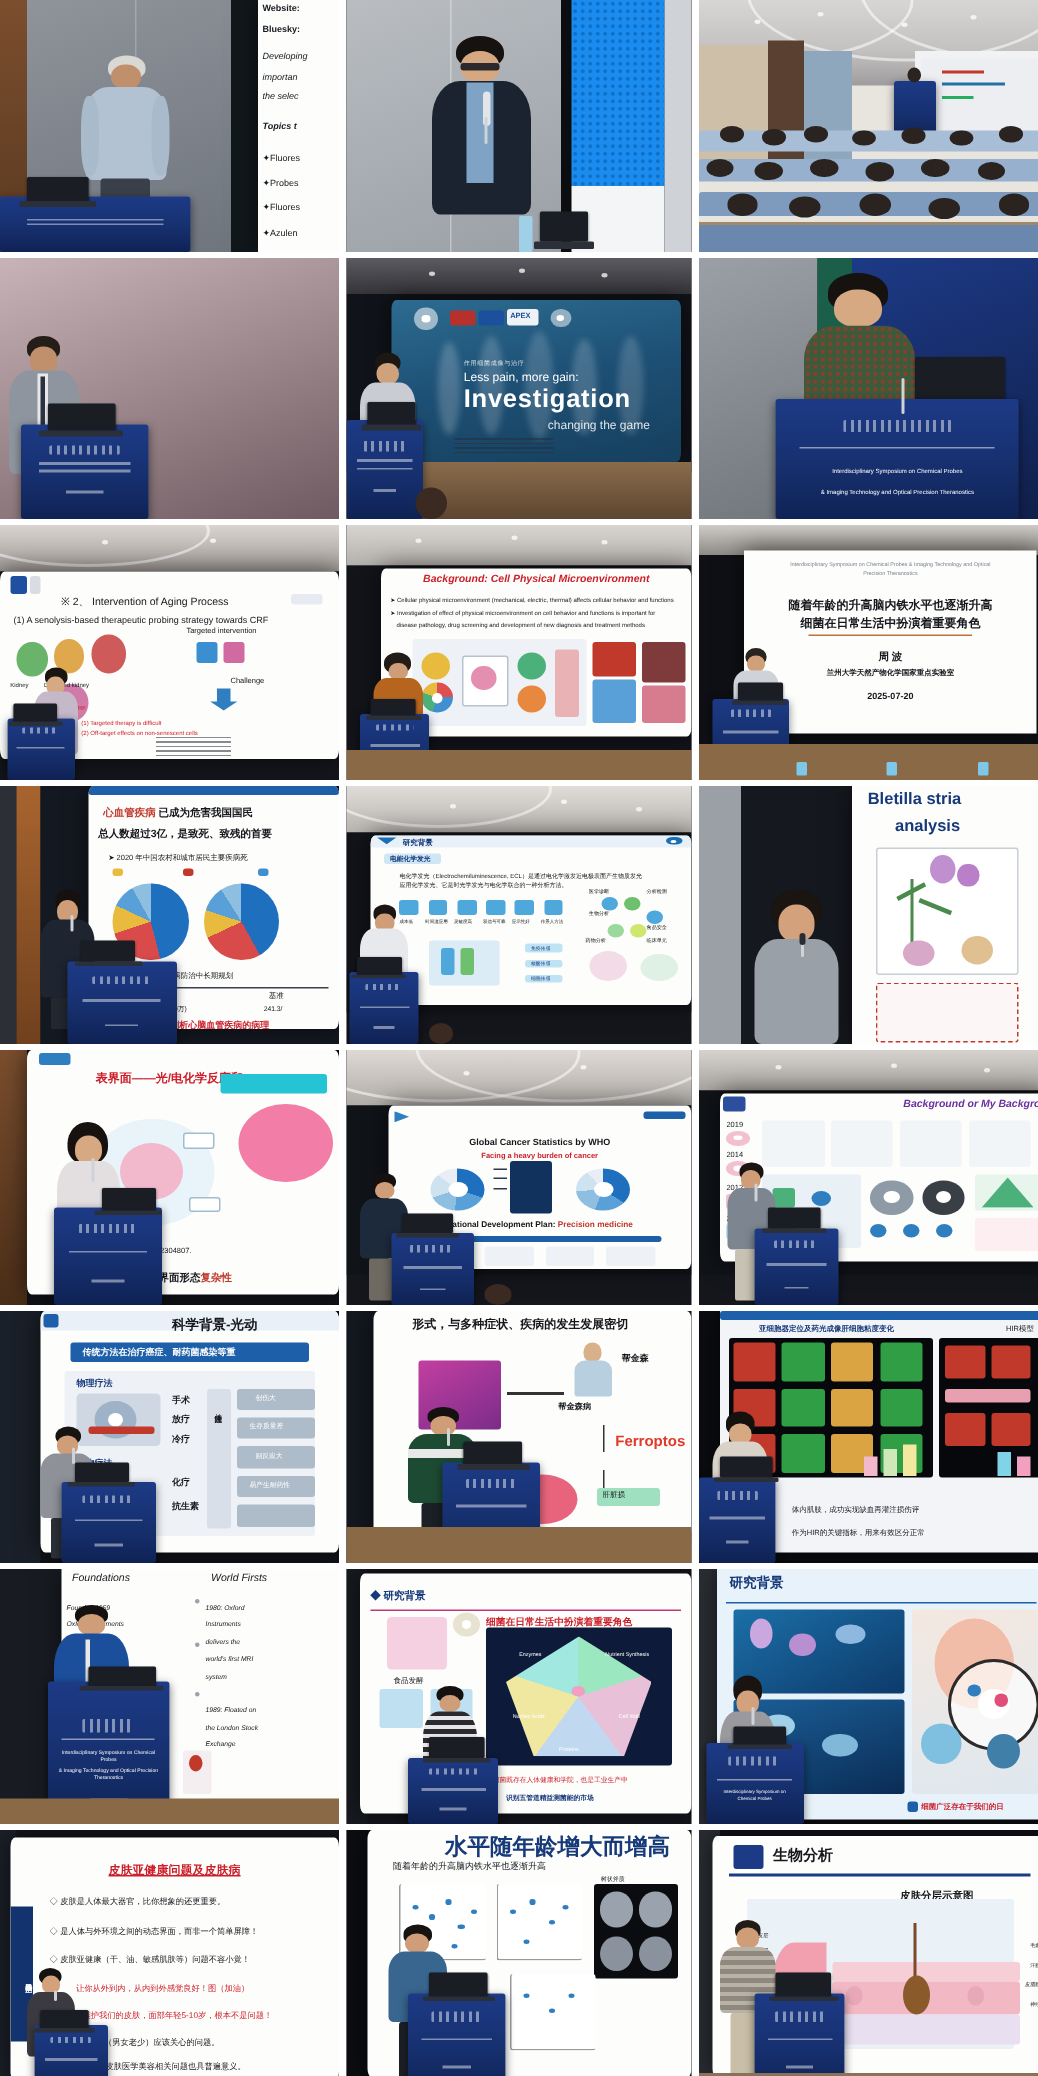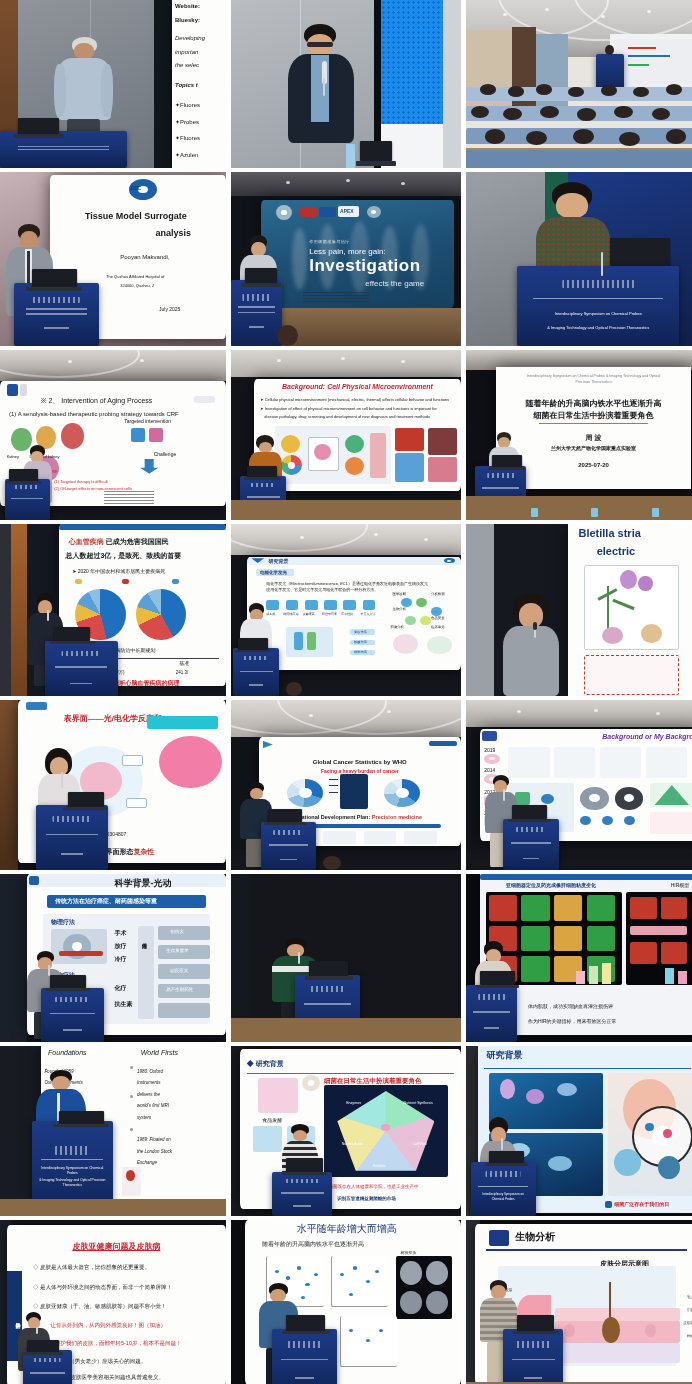--- a/index.html
+++ b/index.html
@@ -211,30 +211,20 @@
         <div class="headsm" style="left:46%;top:54%;width:9%;height:17%;"></div>
         <div class="headsm" style="left:66%;top:57%;width:9%;height:17%;"></div>
         <div class="headsm" style="left:86%;top:54%;width:9%;height:17%;"></div>
       </div>
     </div>
   </div>
 
   <div class="cell" style="background:#2c2228;">
     <div class="scene">
       <div style="position:absolute;inset:0;background:linear-gradient(160deg,#c8b4b8,#6e5a60);"></div>
-      <div class="screen curve" style="left:22%;top:2%;width:78%;height:94%;">
-        <div class="donut" style="left:45%;top:2%;width:16%;height:13%;background:#1b5fa8;"></div>
-        <div class="sl-text bluet" style="left:46%;top:6%;font-size:5px;font-weight:bold;">EEC</div>
-        <div class="sl-text darkt" style="left:20%;top:22%;font-size:9px;font-weight:bold;">Tissue Model Surrogate</div>
-        <div class="sl-text darkt" style="left:60%;top:32%;font-size:9px;font-weight:bold;">analysis</div>
-        <div class="sl-text darkt" style="left:40%;top:48%;font-size:6px;">Pooyan Makvandi,</div>
-        <div class="sl-text darkt" style="left:32%;top:60%;font-size:4px;">The Quzhou Affiliated Hospital of</div>
-        <div class="sl-text darkt" style="left:40%;top:66%;font-size:4px;">324000, Quzhou, Z</div>
-        <div class="sl-text darkt" style="left:62%;top:80%;font-size:5px;">July 2025</div>
-      </div>
       <div class="person" style="left:2%;top:30%;width:22%;height:70%;">
         <div class="hair" style="left:28%;top:0;width:44%;height:13%;background:#241d18;"></div>
         <div class="head" style="left:32%;top:6%;width:36%;height:14%;background:#c08f6b;"></div>
         <div class="torso" style="left:2%;top:19%;width:96%;height:56%;background:#8e959e;"></div>
         <div style="position:absolute;left:42%;top:20%;width:14%;height:32%;background:#e8e8ea;"></div>
         <div style="position:absolute;left:46%;top:22%;width:6%;height:28%;background:#2a3140;"></div>
         <div class="legs" style="left:24%;top:74%;width:52%;height:26%;background:#2b3038;"></div>
       </div>
       <div class="podium" style="left:6%;top:64%;width:38%;height:36%;">
         <div class="emblem"></div>
@@ -261,21 +251,21 @@
         <div class="sl-text" style="left:41%;top:8%;font-size:5px;color:#1c4f9c;font-weight:bold;">APEX</div>
         <div class="donut" style="left:55%;top:6%;width:7%;height:11%;background:rgba(255,255,255,.5);"></div>
         <div class="glow" style="left:16%;top:26%;width:8%;height:58%;background:rgba(255,255,255,.2);"></div>
         <div class="glow" style="left:30%;top:22%;width:9%;height:62%;background:rgba(255,255,255,.18);"></div>
         <div class="glow" style="left:46%;top:20%;width:10%;height:66%;background:rgba(255,255,255,.16);"></div>
         <div class="glow" style="left:62%;top:24%;width:9%;height:60%;background:rgba(255,255,255,.18);"></div>
         <div class="glow" style="left:78%;top:22%;width:9%;height:62%;background:rgba(255,255,255,.16);"></div>
         <div class="sl-text whitet" style="left:25%;top:36%;font-size:4px;letter-spacing:.5px;opacity:.8;">作用细菌成像与治疗</div>
         <div class="sl-text whitet" style="left:25%;top:44%;font-size:8px;">Less pain, more gain:</div>
         <div class="sl-text whitet" style="left:25%;top:52%;font-size:17px;font-weight:bold;letter-spacing:.5px;">Investigation</div>
-        <div class="sl-text whitet" style="left:54%;top:73%;font-size:8px;opacity:.85;">effects the game</div>
+        <div class="sl-text whitet" style="left:54%;top:73%;font-size:8px;opacity:.85;">changing the game</div>
         <div class="micro-text" style="left:22%;top:85%;width:34%;height:10%;"></div>
       </div>
       <div class="floor wood" style="height:22%;"></div>
       <div class="person" style="left:4%;top:36%;width:16%;height:44%;">
         <div class="hair" style="left:26%;top:0;width:48%;height:18%;background:#1d1713;"></div>
         <div class="head" style="left:30%;top:9%;width:40%;height:19%;background:#d0a27c;"></div>
         <div class="torso" style="left:0;top:27%;width:100%;height:73%;background:#c9ccd2;"></div>
       </div>
       <div class="podium" style="left:0%;top:62%;width:22%;height:38%;">
         <div class="emblem"></div>
@@ -531,21 +521,21 @@
       <div class="headsm" style="left:24%;top:92%;width:7%;height:8%;background:#3a2a22;"></div>
     </div>
   </div>
 
   <div class="cell" style="background:#14161c;">
     <div class="scene">
       <div style="position:absolute;left:0;top:0;width:12%;height:100%;background:#9ba0a6;"></div>
       <div style="position:absolute;left:12%;top:0;width:32%;height:100%;background:#15181e;"></div>
       <div class="screen" style="left:44%;top:0;width:56%;height:100%;">
         <div class="sl-text bluet" style="left:8%;top:2%;font-size:11px;font-weight:bold;">Bletilla stria</div>
-        <div class="sl-text bluet" style="left:22%;top:12%;font-size:11px;font-weight:bold;">electric</div>
+        <div class="sl-text bluet" style="left:22%;top:12%;font-size:11px;font-weight:bold;">analysis</div>
         <div class="chip" style="left:12%;top:24%;width:72%;height:48%;background:#fff;border:1px solid #c9cfd6;"></div>
         <div class="blob" style="left:40%;top:27%;width:13%;height:11%;background:#c08fd0;"></div>
         <div class="blob" style="left:54%;top:30%;width:11%;height:9%;background:#b97fc8;"></div>
         <div style="position:absolute;left:30%;top:36%;width:2px;height:28%;background:#4a8a4a;"></div>
         <div style="position:absolute;left:22%;top:40%;width:16%;height:3px;background:#4a8a4a;transform:rotate(-28deg);"></div>
         <div style="position:absolute;left:34%;top:46%;width:18%;height:3px;background:#4a8a4a;transform:rotate(22deg);"></div>
         <div class="blob" style="left:26%;top:60%;width:16%;height:10%;background:#d8a8c8;"></div>
         <div class="blob" style="left:56%;top:58%;width:16%;height:11%;background:#e0c090;"></div>
         <div class="chip" style="left:12%;top:76%;width:72%;height:22%;border:1px dashed #c0392b;background:#fdf6f6;"></div>
       </div>
@@ -731,20 +721,37 @@
           <div class="line a" style="top:46%;"></div>
           <div class="line c" style="top:76%;"></div>
       </div>
       <div class="laptop" style="left:22%;top:60%;width:16%;height:8%;"></div>
     </div>
   </div>
 
   <div class="cell" style="background:#14161c;">
     <div class="scene">
       <div style="position:absolute;left:0;top:0;width:8%;height:100%;background:#14181f;"></div>
+      <div class="screen curve" style="left:8%;top:0%;width:92%;height:90%;">
+        <div class="sl-text darkt" style="left:12%;top:2%;font-size:8px;font-weight:bold;">形式，与多种症状、疾病的发生发展密切</div>
+        <div class="chip" style="left:14%;top:22%;width:26%;height:30%;background:linear-gradient(150deg,#c23fa0,#7b2c8a);"></div>
+        <div style="position:absolute;left:62%;top:14%;width:14%;height:24%;">
+          <div class="head" style="left:30%;top:0;width:40%;height:36%;background:#d8b08a;"></div>
+          <div class="torso" style="left:8%;top:32%;width:84%;height:68%;background:#b8cfe0;"></div>
+        </div>
+        <div class="sl-text darkt" style="left:58%;top:40%;font-size:5.5px;font-weight:bold;">帮金森病</div>
+        <div class="sl-text darkt" style="left:78%;top:18%;font-size:6px;font-weight:bold;">帮金森</div>
+        <div style="position:absolute;left:72%;top:50%;width:1.5px;height:12%;background:#333;"></div>
+        <div style="position:absolute;left:72%;top:70%;width:1.5px;height:12%;background:#333;"></div>
+        <div class="sl-text" style="left:76%;top:54%;font-size:10px;font-weight:bold;color:#e03a2a;">Ferroptos</div>
+        <div class="blob" style="left:42%;top:72%;width:22%;height:22%;background:#e8647c;"></div>
+        <div class="chip" style="left:70%;top:78%;width:20%;height:8%;background:#9fe0c0;"></div>
+        <div class="sl-text darkt" style="left:72%;top:79%;font-size:5px;">肝脏损</div>
+        <div style="position:absolute;left:42%;top:36%;width:18%;height:1.5px;background:#333;"></div>
+      </div>
       <div class="person" style="left:18%;top:38%;width:20%;height:60%;">
         <div class="hair" style="left:28%;top:0;width:44%;height:12%;background:#141110;"></div>
         <div class="head" style="left:32%;top:6%;width:36%;height:13%;background:#cf9d78;"></div>
         <div class="torso" style="left:0;top:18%;width:100%;height:46%;background:#1d4a33;"></div>
         <div style="position:absolute;left:0;top:28%;width:100%;height:6%;background:#e8e8e8;"></div>
         <div class="legs" style="left:18%;top:64%;width:64%;height:36%;background:#1b1f26;"></div>
         <div class="mic" style="left:56%;top:14%;height:12%;"></div>
       </div>
       <div class="podium" style="left:28%;top:60%;width:28%;height:40%;">
         <div class="emblem" style="top:16%;"></div>
@@ -956,21 +963,21 @@
           <div class="line a" style="top:48%;"></div>
       </div>
       <div class="laptop" style="left:12%;top:68%;width:14%;height:7%;"></div>
     </div>
   </div>
 
   <div class="cell" style="background:#0f1116;">
     <div class="scene">
       <div style="position:absolute;left:0;top:0;width:8%;height:100%;background:#0b0d11;"></div>
       <div class="screen curve" style="left:6%;top:0%;width:94%;height:94%;">
-        <div class="sl-text bluet" style="left:24%;top:1%;font-size:10px;font-weight:normal;">水平随年龄增大而增高</div>
+        <div class="sl-text bluet" style="left:24%;top:1%;font-size:15px;font-weight:bold;">水平随年龄增大而增高</div>
         <div class="sl-text darkt" style="left:8%;top:12%;font-size:6px;">随着年龄的升高脑内铁水平也逐渐升高</div>
         <div class="chip" style="left:10%;top:22%;width:26%;height:30%;background:#ffffff;border-left:1px solid #999;border-bottom:1px solid #999;"></div>
         <div class="dot" style="left:14%;top:30%;width:2%;height:2%;background:#2f7fc0;"></div>
         <div class="dot" style="left:19%;top:34%;width:2%;height:2%;background:#2f7fc0;"></div>
         <div class="dot" style="left:24%;top:28%;width:2%;height:2%;background:#2f7fc0;"></div>
         <div class="dot" style="left:28%;top:38%;width:2%;height:2%;background:#2f7fc0;"></div>
         <div class="dot" style="left:32%;top:32%;width:2%;height:2%;background:#2f7fc0;"></div>
         <div class="dot" style="left:17%;top:44%;width:2%;height:2%;background:#2f7fc0;"></div>
         <div class="dot" style="left:26%;top:46%;width:2%;height:2%;background:#2f7fc0;"></div>
         <div class="chip" style="left:40%;top:22%;width:26%;height:30%;background:#ffffff;border-left:1px solid #999;border-bottom:1px solid #999;"></div>

